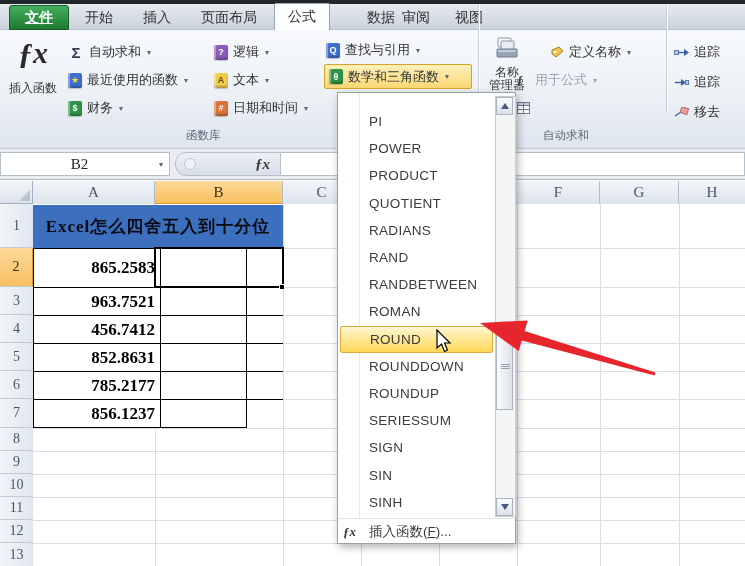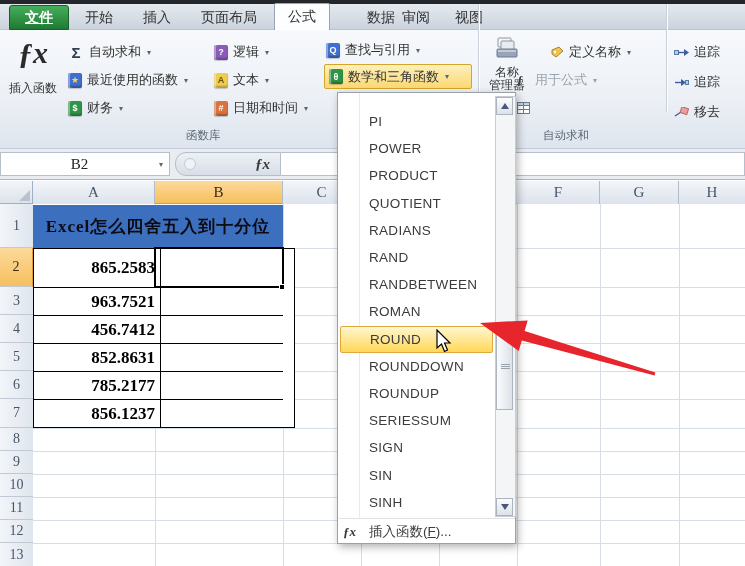--- a/index.html
+++ b/index.html
@@ -61,21 +61,21 @@
     border-right:1px solid #9FB0C4;}
   .rowhead{left:0;width:33px;display:flex;align-items:center;justify-content:center;
     font-family:"Liberation Serif","DejaVu Serif",serif;font-size:14px;color:#44566B;
     border-bottom:1px solid #C0C9D4;background:linear-gradient(90deg,#F2F5F9,#E0E6EE);}
   .selhead{background:linear-gradient(#FCDA9B,#F7BF5E) !important;color:#3a2c10;}
   .gridv{top:204px;height:362px;width:1px;background:#D7DDE5;}
   .gridh{left:33px;width:712px;height:1px;background:#D7DDE5;}
   .titlecell{left:33px;top:205px;width:250px;height:43px;background:#3C6FBD;z-index:5;
     display:flex;align-items:center;justify-content:center;
     font-family:"Liberation Serif","DejaVu Serif",serif;font-weight:bold;font-size:17px;color:#0b0b14;letter-spacing:1px;}
-  .datatable{left:33px;top:248px;width:262px;height:180px;border:1px solid #000;background:#fff;z-index:5;}
+  .datatable{left:33px;top:248px;width:214px;height:180px;border:1px solid #000;background:#fff;z-index:5;}
   .drow{position:absolute;left:0;width:249px;border-bottom:1px solid #000;}
   .drow.last{border-bottom:none;}
   .cellA{position:absolute;left:0;top:0;bottom:0;width:121px;border-right:1px solid #000;
     display:flex;align-items:center;justify-content:flex-end;padding-right:5px;
     font-family:"Liberation Serif","DejaVu Serif",serif;font-weight:bold;font-size:17px;color:#000;}
   .cellB{position:absolute;left:122px;top:0;bottom:0;right:0;}
   .selbox{left:154px;top:247px;width:130px;height:41px;border:2px solid #000;z-index:10;}
   .fillhandle{left:279px;top:284px;width:6px;height:6px;background:#000;border:1px solid #fff;z-index:11;}
   
   .menu{left:337px;top:92px;width:179px;height:452px;background:#fff;border:1px solid #9BA1A9;

